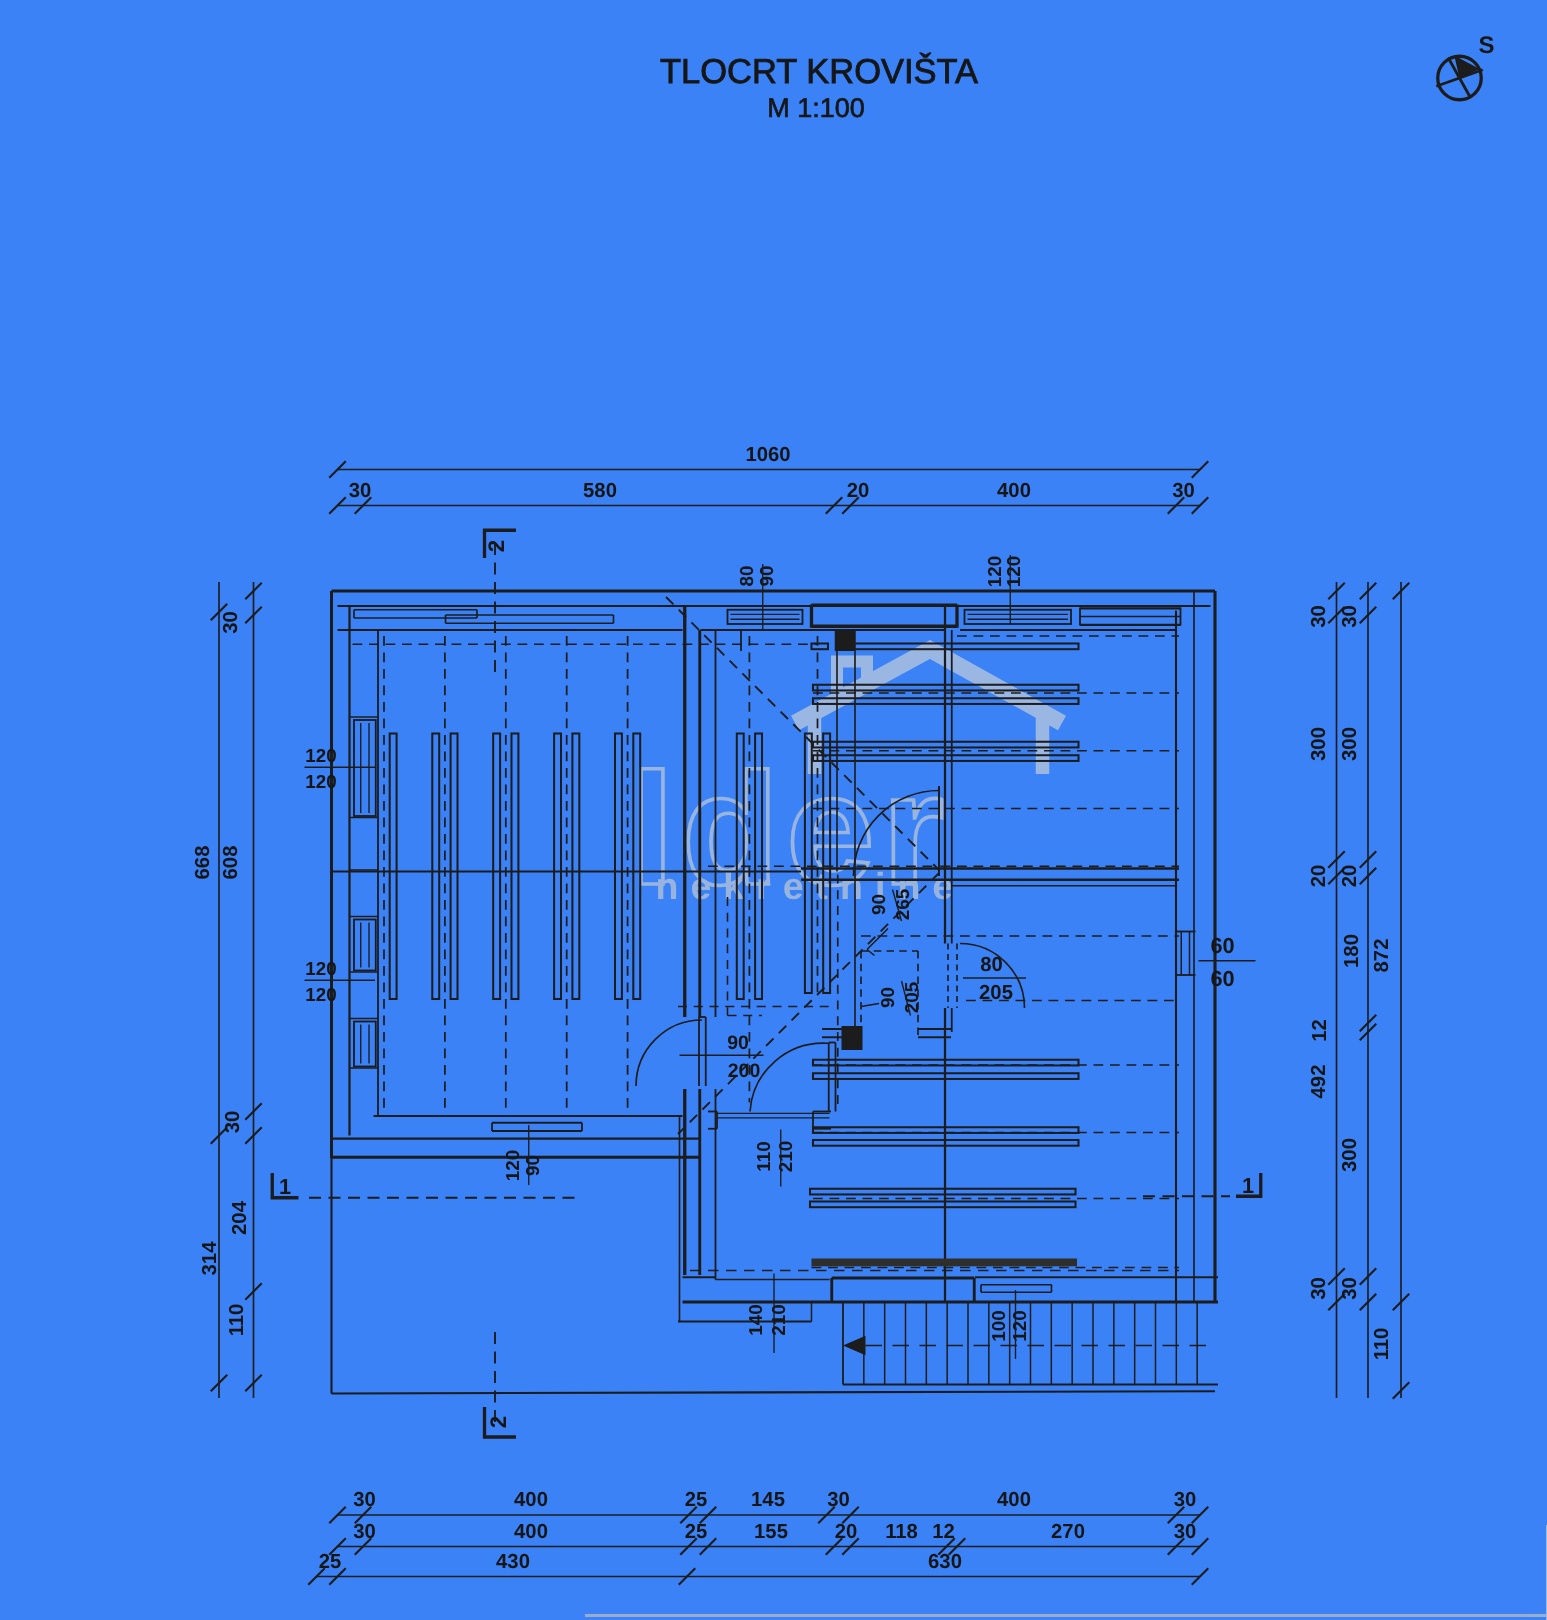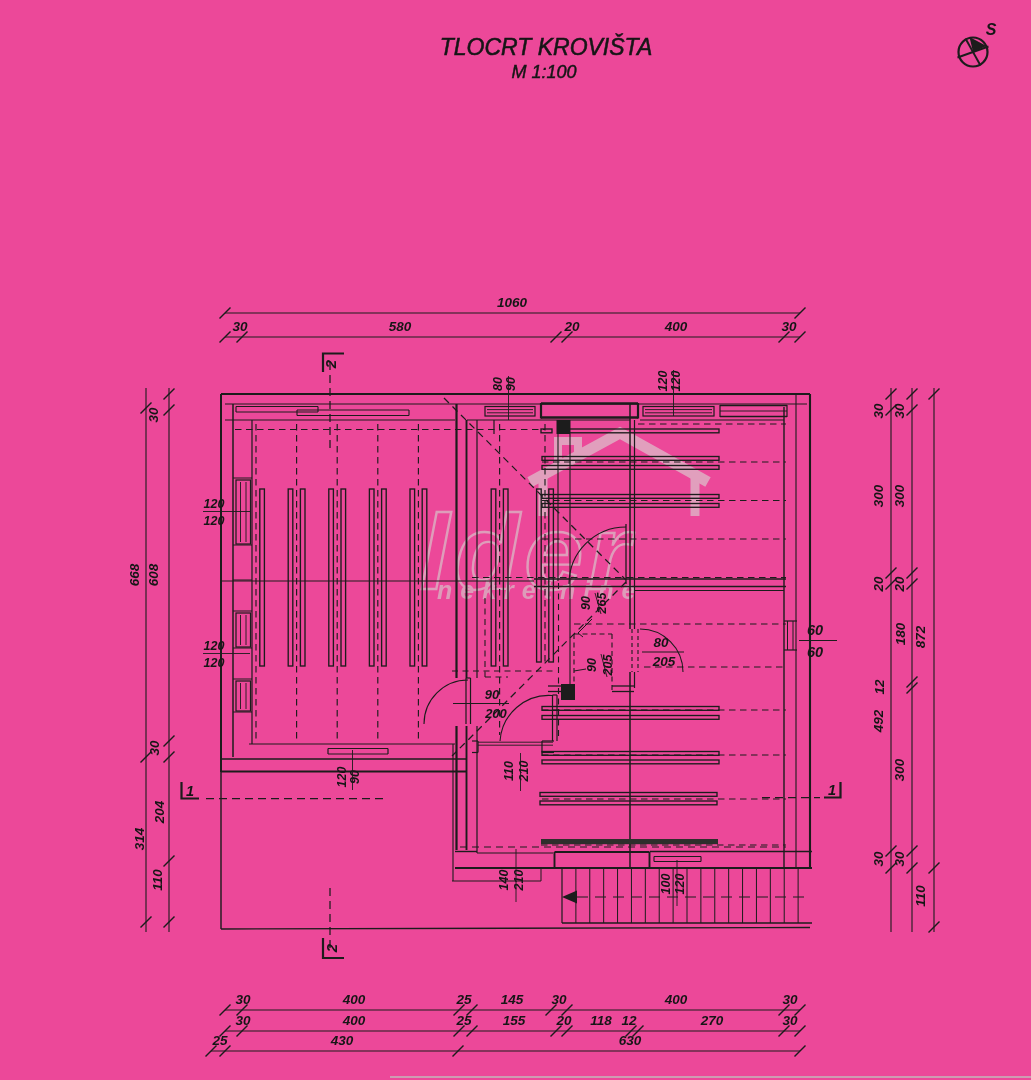--- a/index.html
+++ b/index.html
@@ -1,15 +1,15 @@
 <!DOCTYPE html>
 <html><head><meta charset="utf-8">
 <style>
 html,body{margin:0;padding:0;background:#e8e8e8;}
-#page{position:relative;width:1031px;height:1080px;background:#ec4899;overflow:hidden;font-style:italic;}
+#page{position:relative;width:1031px;height:1080px;background:#3b82f6;overflow:hidden;}
 text{font-family:"Liberation Sans",sans-serif;}
 </style></head><body>
 <div id="page">
 <svg width="1031" height="1080" viewBox="0 0 1031 1080">
 
 <text x="546" y="55" font-size="23" font-weight="400" text-anchor="middle" fill="#161616" stroke="#161616" stroke-width="0.55">TLOCRT KROVIŠTA</text>
 
 <text x="544" y="78" font-size="18" font-weight="400" text-anchor="middle" fill="#161616" stroke="#161616" stroke-width="0.45">M 1:100</text>
 
 <g>

